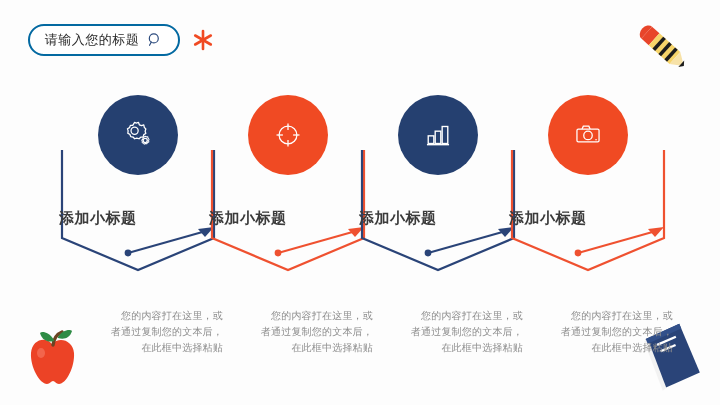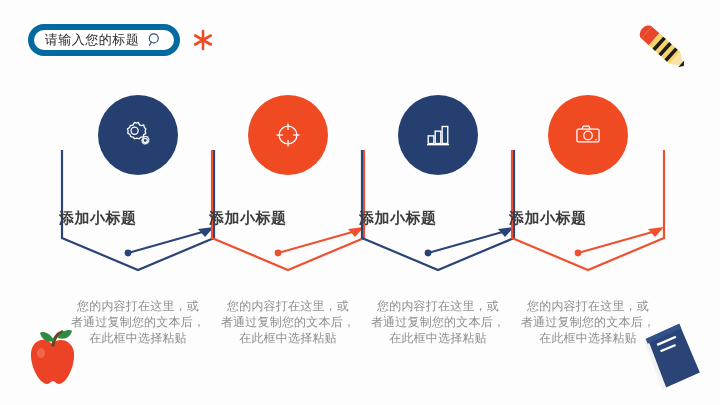--- a/index.html
+++ b/index.html
@@ -22,21 +22,21 @@
     background: #fdfdfd;
   }
 
   
   .title-pill {
     position: absolute;
     left: 28px;
     top: 24px;
     width: 152px;
     height: 32px;
-    border: 6px solid #0369a1;
+    border: 2px solid #0369a1;
     border-radius: 17px;
     display: flex;
     align-items: center;
     justify-content: center;
     gap: 8px;
     box-sizing: border-box;
     background: #ffffff;
   }
   .title-text {
     font-size: 13px;
@@ -140,24 +140,24 @@
   
   .bodies {
     position: absolute;
     left: 0;
     top: 292px;
     width: 720px;
     height: 60px;
   }
   .body-block {
     position: absolute;
-    top: 6px;
+    top: 16px;
     width: 170px;
-    text-align: center;
-    font-size: 12px;
+    text-align: right;
+    font-size: 10px;
     line-height: 16px;
     color: #8d8d8d;
     letter-spacing: 0.2px;
   }
   .body-block div { white-space: nowrap; }
 </style>
 </head>
 <body>
 
 <div class="slide">

